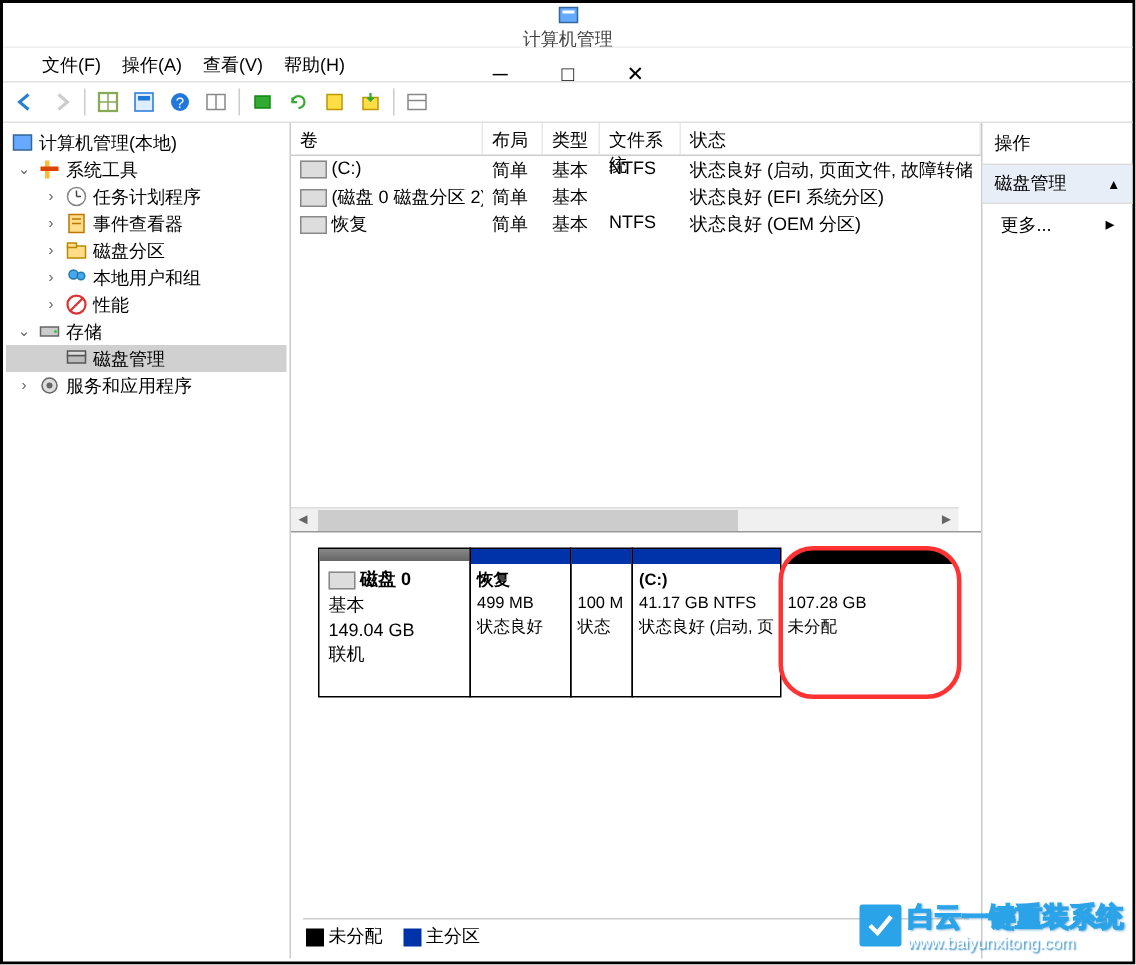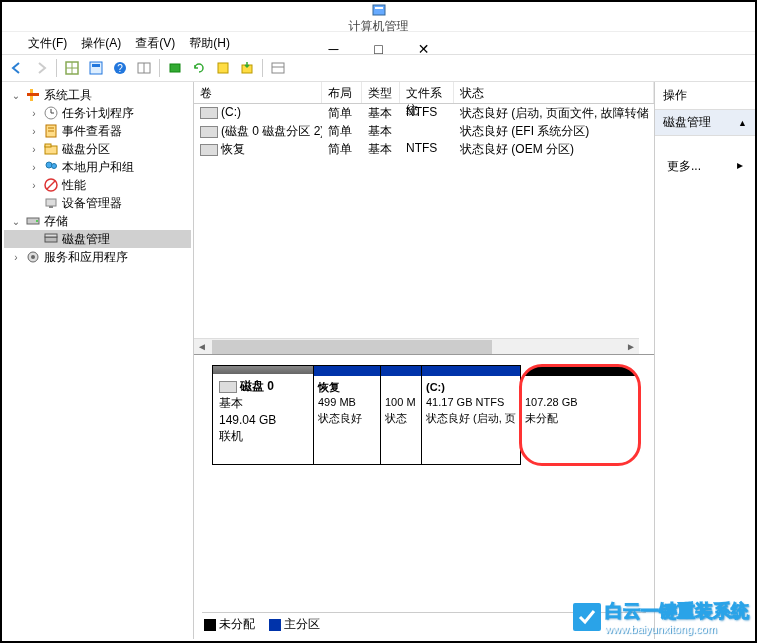--- a/index.html
+++ b/index.html
@@ -63,21 +63,21 @@
     .bar-black { background: #000; }
     .part.highlight { outline: 3px solid #f33; outline-offset: -2px; border-radius: 22px;}
     .legend { position: absolute; bottom: 6px; left: 10px; font-size: 12px; display: flex; gap: 14px; align-items: center;}
     .legend-box { width: 12px; height: 12px; display: inline-block; margin-right: 3px; vertical-align: middle;}
     .legend-top-border { position:absolute; bottom:26px; left:8px; right:8px; border-top:1px solid #ccc;}
     
     
     .actions-panel { width: 100px; }
     .actions-header { padding: 5px 8px; font-size: 12px; border-bottom: 1px solid #ddd; font-family: Liberation Serif, serif;}
     .actions-cat { background: #e8eef7; padding: 4px 8px; font-size: 12px; border-bottom: 1px solid #ddd; display:flex; justify-content:space-between; align-items:center;}
-    .actions-item { padding: 6px 12px; font-size: 12px; display: flex; justify-content: space-between; margin-top: 16px;}
+    .actions-item { padding: 6px 12px; font-size: 12px; display: flex; justify-content: space-between;}
     
     
     .watermark { position: absolute; right: 6px; bottom: 6px; display: flex; align-items: center; gap: 4px; font-size: 14px; color: #fff; z-index: 10;}
     .wm-logo { width: 28px; height: 28px; background: #2aa3e8; display: flex; align-items: center; justify-content: center; border-radius: 2px;}
     .wm-text1 { font-weight: bold; font-size: 18px; color: #fff; text-shadow: 1px 1px 2px #1a7fc0; -webkit-text-stroke: 1px #2aa3e8;}
     .wm-url { font-size: 11px; color: #fff; opacity: 0.9; text-shadow: 1px 1px 1px #1a7fc0;}
     
     svg { display: block; }
   </style>
 </head>
@@ -172,20 +172,28 @@
         <svg width="16" height="16">
           <rect x="2" y="3" width="12" height="10" fill="none" stroke="#888"></rect>
           <line x1="2" y1="7" x2="14" y2="7" stroke="#888"></line>
         </svg>
       </div>
   </div>
 
   <div class="main">
 
     <div class="tree-panel">
+      <div class="tree-item">
+        <span class="tree-icon">
+            <svg width="16" height="16">
+              <rect x="2" y="3" width="12" height="10" fill="#6af" stroke="#369"></rect>
+            </svg>
+          </span>
+        <span>计算机管理(本地)</span>
+      </div>
       <div class="tree-item" style="padding-left:6px">
         <span class="tree-toggle">⌄</span>
         <span class="tree-icon">
             <svg width="16" height="16">
               <rect x="5" y="2" width="3" height="12" fill="#fb3"></rect>
               <rect x="2" y="6" width="12" height="3" fill="#d40"></rect>
             </svg>
           </span>
         <span>系统工具</span>
       </div>
@@ -233,29 +241,20 @@
       </div>
       <div class="tree-item" style="padding-left:24px">
         <span class="tree-toggle">›</span>
         <span class="tree-icon">
             <svg width="16" height="16">
               <circle cx="8" cy="8" r="6" fill="none" stroke="#d33" stroke-width="1.5"></circle>
               <line x1="4" y1="12" x2="12" y2="4" stroke="#d33" stroke-width="1.5"></line>
             </svg>
           </span>
         <span>性能</span>
-      </div>
-      <div class="tree-item" style="padding-left:36px">
-        <span class="tree-icon">
-            <svg width="16" height="16">
-              <rect x="3" y="4" width="10" height="7" fill="#ddd" stroke="#888"></rect>
-              <rect x="6" y="11" width="4" height="2" fill="#888"></rect>
-            </svg>
-          </span>
-        <span>设备管理器</span>
       </div>
       <div class="tree-item" style="padding-left:6px">
         <span class="tree-toggle">⌄</span>
         <span class="tree-icon">
             <svg width="16" height="16">
               <rect x="2" y="5" width="12" height="6" fill="#ccc" stroke="#666"></rect>
               <circle cx="12" cy="8" r="1" fill="#3c3"></circle>
             </svg>
           </span>
         <span>存储</span>

